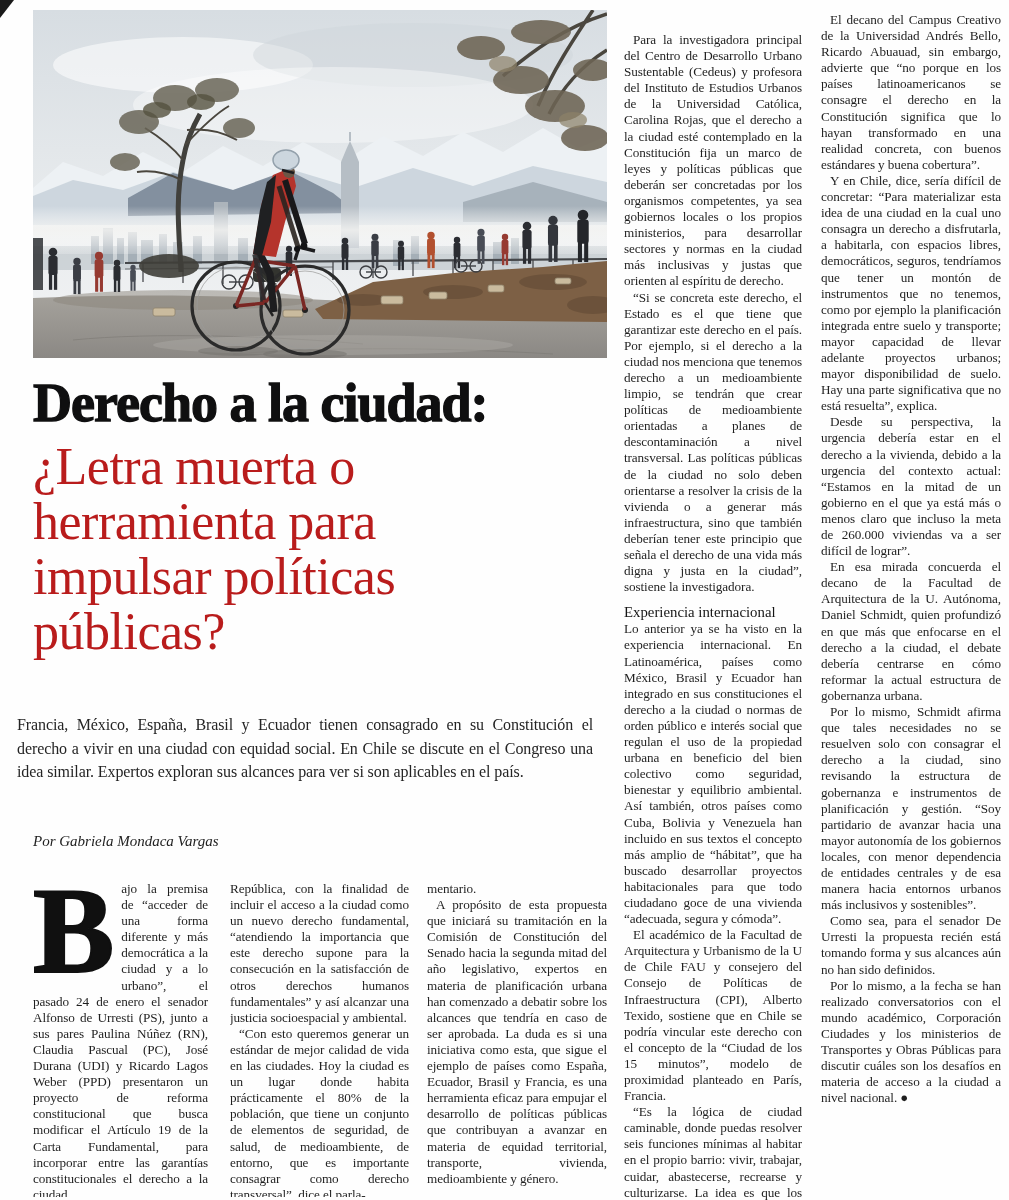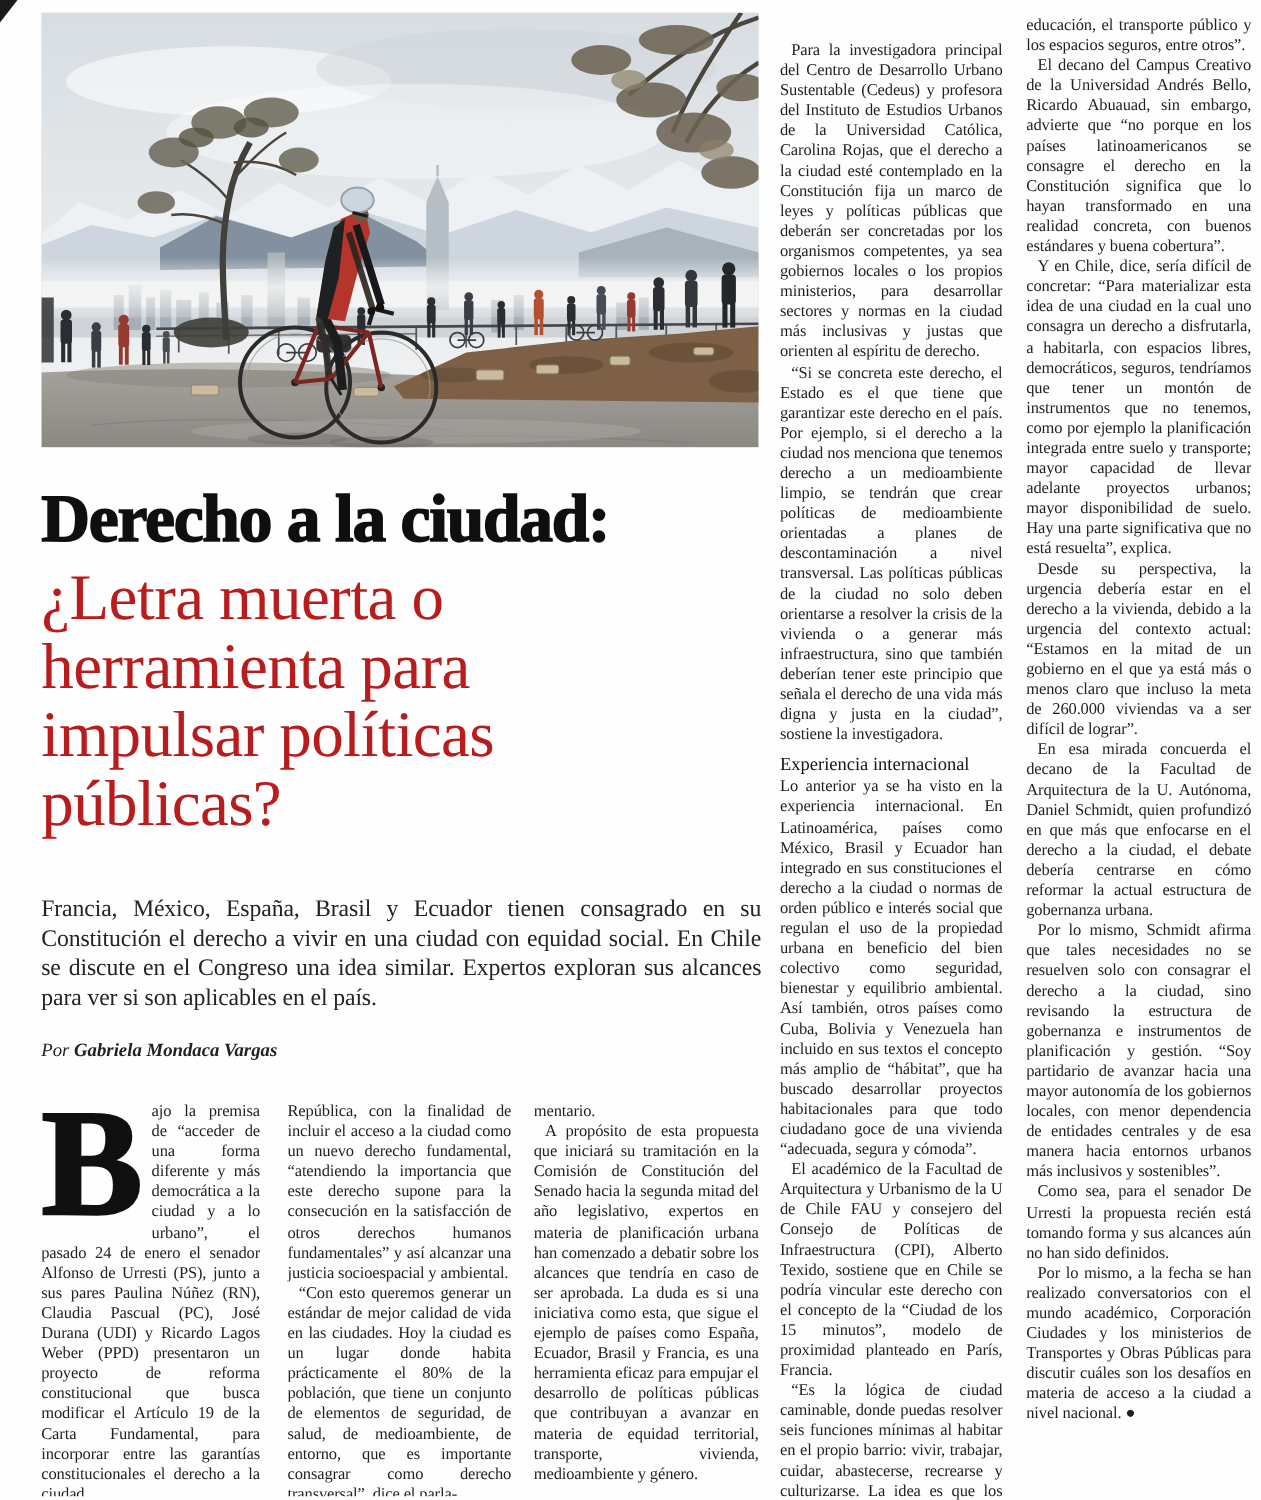--- a/index.html
+++ b/index.html
@@ -6,35 +6,35 @@
   .page{
     position:relative;width:1009px;height:1200px;background:#fefefe;overflow:hidden;
     font-family:"Liberation Serif","DejaVu Serif",serif;color:#1c1c1c;
   }
   .scan-mark{position:absolute;left:0;top:0;width:0;height:0;
     border-top:18px solid #1a1a1a;border-right:14px solid transparent;}
   .photo{position:absolute;left:33px;top:10px;width:574px;height:348px;overflow:hidden;background:#e8eaec;}
   .photo svg{display:block;width:100%;height:100%;}
   .caption{position:absolute;left:33px;top:364px;width:574px;font-size:14.5px;color:#1d1d1d;}
   .caption .marker{font-size:11px;position:relative;top:-1px;margin-right:4px;}
-  .headline{position:absolute;left:33px;top:388px;width:578px;}
+  .headline{position:absolute;left:33px;top:376px;width:578px;}
   .headline-kicker{
     font-size:54px;font-weight:900;line-height:1.02;letter-spacing:-1px;color:#0f0f10;
     -webkit-text-stroke:1.3px #0f0f10;margin:0;
   }
   .headline-question{
     font-size:52px;font-weight:400;line-height:55px;letter-spacing:-0.5px;color:#b91c1c;
     white-space:pre-line;margin:8px 0 0 0;
   }
   .lede{
-    position:absolute;left:33px;top:697px;width:576px;
-    font-size:19px;line-height:23.5px;text-align:justify;color:#242424;letter-spacing:-0.1px;
+    position:absolute;left:17px;top:697px;width:576px;
+    font-size:16px;line-height:23.5px;text-align:justify;color:#242424;letter-spacing:-0.1px;
   }
   .byline{position:absolute;left:33px;top:818px;font-size:15px;font-style:italic;color:#222;}
-  .byline .author{font-weight:bold;margin-top:23px;}
+  .byline .author{font-weight:normal;margin-top:23px;}
   .col{
     position:absolute;font-size:13.2px;line-height:16.1px;text-align:justify;
     overflow:hidden;letter-spacing:-0.1px;color:#1f1f1f;
     hyphens:auto;-webkit-hyphens:auto;
   }
   #col1{left:33px;top:881px;width:175px;height:316px;}
   #col2{left:230px;top:881px;width:179px;height:316px;}
   #col3{left:427px;top:881px;width:180px;height:316px;}
   #col4{left:624px;top:12px;width:178px;height:1181px;margin-top:20px;}
   #col5{left:821px;top:12px;width:180px;height:1181px;}
@@ -280,21 +280,20 @@
     </div>
   <div class="col" id="col4" lang="es">
       <p class="para ind">Para la investigadora principal del Centro de Desarrollo Urbano Sustentable (Cedeus) y profesora del Instituto de Estudios Urbanos de la Universidad Católica, Carolina Rojas, que el derecho a la ciudad esté contemplado en la Constitución fija un marco de leyes y políticas públicas que deberán ser concretadas por los organismos competentes, ya sea gobiernos locales o los propios ministerios, para desarrollar sectores y normas en la ciudad más inclusivas y justas que orienten al espíritu de derecho.</p>
       <p class="para ind">“Si se concreta este derecho, el Estado es el que tiene que garantizar este derecho en el país. Por ejemplo, si el derecho a la ciudad nos menciona que tenemos derecho a un medioambiente limpio, se tendrán que crear políticas de medioambiente orientadas a planes de descontaminación a nivel transversal. Las políticas públicas de la ciudad no solo deben orientarse a resolver la crisis de la vivienda o a generar más infraestructura, sino que también deberían tener este principio que señala el derecho de una vida más digna y justa en la ciudad”, sostiene la investigadora.</p>
       <h3 class="subhead">Experiencia internacional</h3>
       <p class="para">Lo anterior ya se ha visto en la experiencia internacional. En Latinoamérica, países como México, Brasil y Ecuador han integrado en sus constituciones el derecho a la ciudad o normas de orden público e interés social que regulan el uso de la propiedad urbana en beneficio del bien colectivo como seguridad, bienestar y equilibrio ambiental. Así también, otros países como Cuba, Bolivia y Venezuela han incluido en sus textos el concepto más amplio de “hábitat”, que ha buscado desarrollar proyectos habitacionales para que todo ciudadano goce de una vivienda “adecuada, segura y cómoda”.</p>
       <p class="para ind">El académico de la Facultad de Arquitectura y Urbanismo de la U de Chile FAU y consejero del Consejo de Políticas de Infraestructura (CPI), Alberto Texido, sostiene que en Chile se podría vincular este derecho con el concepto de la “Ciudad de los 15 minutos”, modelo de proximidad planteado en París, Francia.</p>
       <p class="para ind">“Es la lógica de ciudad caminable, donde puedas resolver seis funciones mínimas al habitar en el propio barrio: vivir, trabajar, cuidar, abastecerse, recrearse y culturizarse. La idea es que los beneficios de la ciudad se distribuyan equitativamente, con servicios y equipamientos, que acerquen el acceso a la salud, la</p>
     </div>
   <div class="col" id="col5" lang="es">
-      <p class="para">educación, el transporte público y los espacios seguros, entre otros”.</p>
       <p class="para ind">El decano del Campus Creativo de la Universidad Andrés Bello, Ricardo Abuauad, sin embargo, advierte que “no porque en los países latinoamericanos se consagre el derecho en la Constitución significa que lo hayan transformado en una realidad concreta, con buenos estándares y buena cobertura”.</p>
       <p class="para ind">Y en Chile, dice, sería difícil de concretar: “Para materializar esta idea de una ciudad en la cual uno consagra un derecho a disfrutarla, a habitarla, con espacios libres, democráticos, seguros, tendríamos que tener un montón de instrumentos que no tenemos, como por ejemplo la planificación integrada entre suelo y transporte; mayor capacidad de llevar adelante proyectos urbanos; mayor disponibilidad de suelo. Hay una parte significativa que no está resuelta”, explica.</p>
       <p class="para ind">Desde su perspectiva, la urgencia debería estar en el derecho a la vivienda, debido a la urgencia del contexto actual: “Estamos en la mitad de un gobierno en el que ya está más o menos claro que incluso la meta de 260.000 viviendas va a ser difícil de lograr”.</p>
       <p class="para ind">En esa mirada concuerda el decano de la Facultad de Arquitectura de la U. Autónoma, Daniel Schmidt, quien profundizó en que más que enfocarse en el derecho a la ciudad, el debate debería centrarse en cómo reformar la actual estructura de gobernanza urbana.</p>
       <p class="para ind">Por lo mismo, Schmidt afirma que tales necesidades no se resuelven solo con consagrar el derecho a la ciudad, sino revisando la estructura de gobernanza e instrumentos de planificación y gestión. “Soy partidario de avanzar hacia una mayor autonomía de los gobiernos locales, con menor dependencia de entidades centrales y de esa manera hacia entornos urbanos más inclusivos y sostenibles”.</p>
       <p class="para ind">Como sea, para el senador De Urresti la propuesta recién está tomando forma y sus alcances aún no han sido definidos.</p>
       <p class="para ind">Por lo mismo, a la fecha se han realizado conversatorios con el mundo académico, Corporación Ciudades y los ministerios de Transportes y Obras Públicas para discutir cuáles son los desafíos en materia de acceso a la ciudad a nivel nacional. ●</p>
     </div>
 </div>
 

